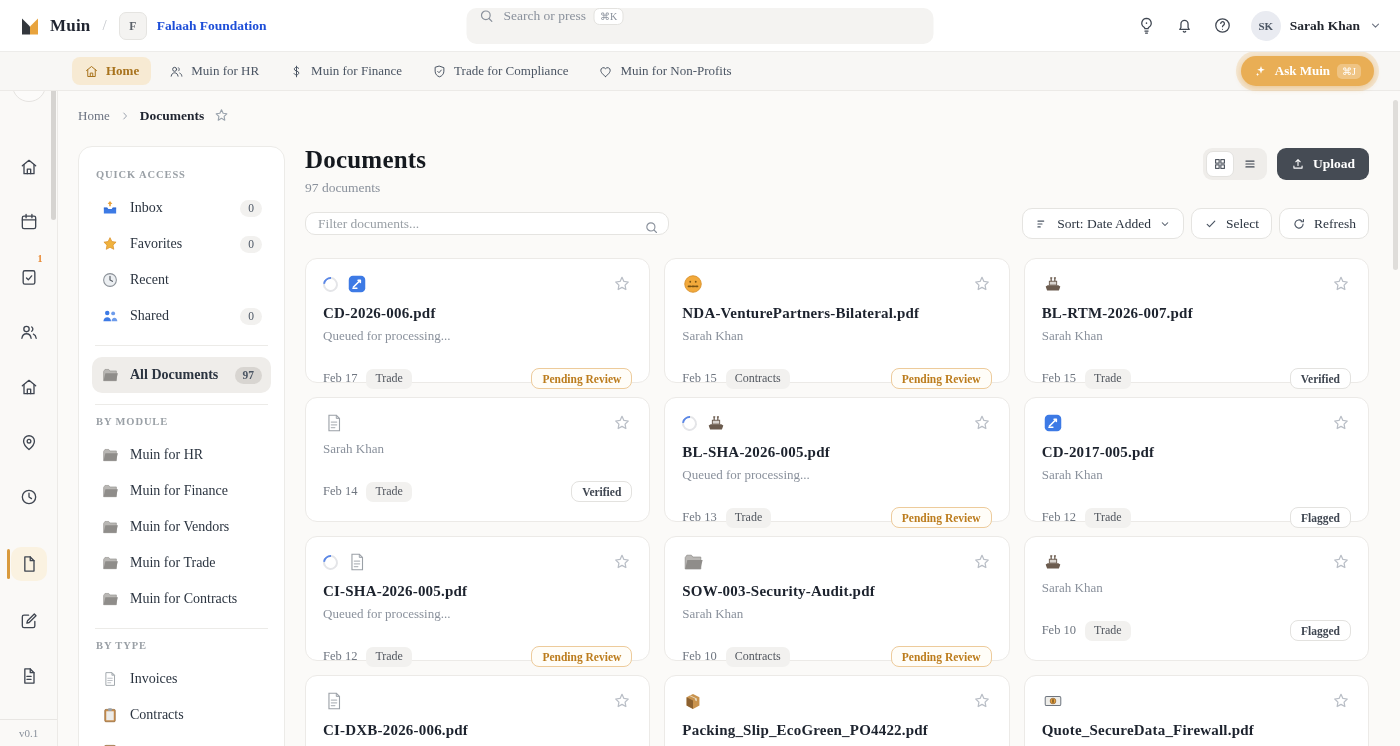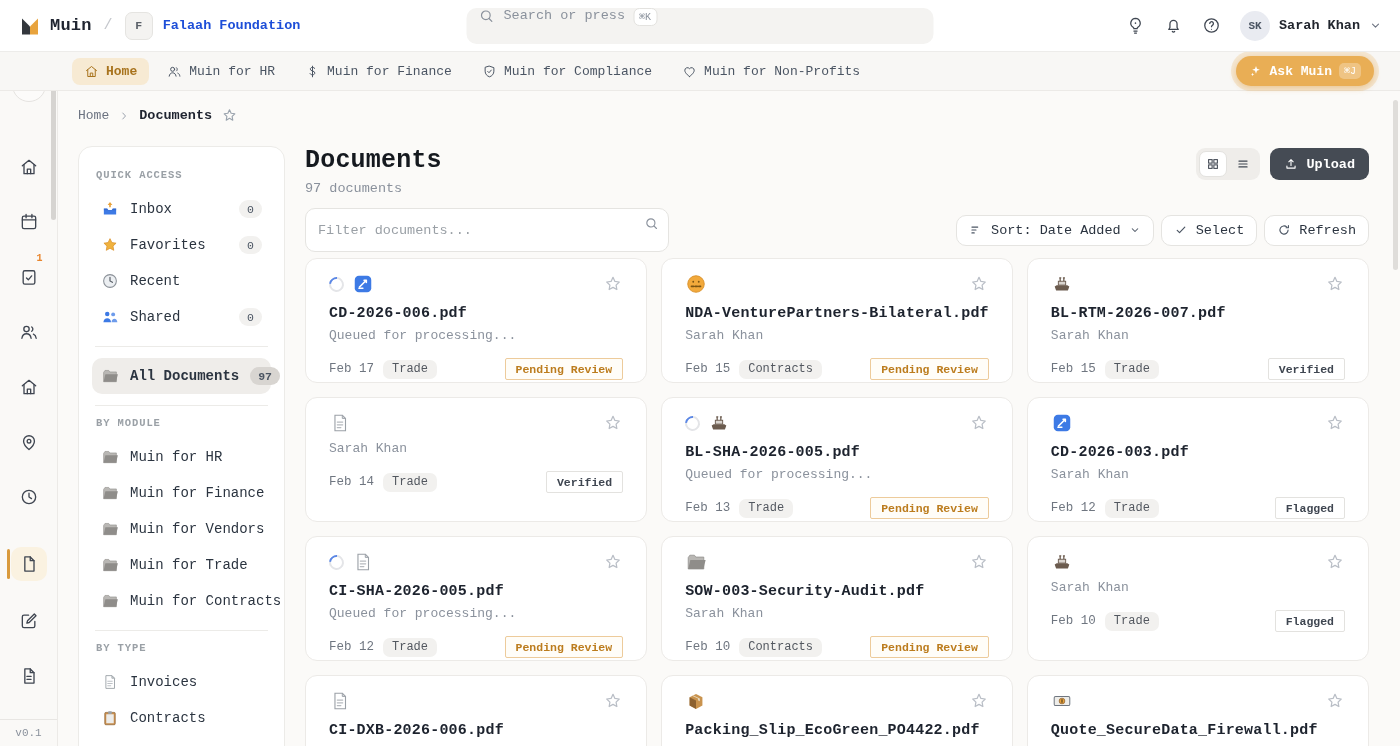--- a/index.html
+++ b/index.html
@@ -1,17 +1,17 @@
 <!DOCTYPE html>
 <html><head>
 <meta charset="utf-8">
 <style>
   html,body{margin:0;padding:0;background:#e9e8e6;}
   .stage{position:relative;width:1400px;height:746px;overflow:hidden;background:#FBFAF8;
-         font-family:Liberation Mono, monospace;color:#1F2430;-webkit-font-smoothing:antialiased;}
+         font-family:Liberation Serif, serif;color:#1F2430;-webkit-font-smoothing:antialiased;}
   .ic{display:inline-flex;align-items:center;justify-content:center;line-height:0}
   .ic svg{display:block}
 
   
   .topbar{position:absolute;top:0;left:0;right:0;height:52px;background:#fff;border-bottom:1px solid #EDECEA;
           display:flex;align-items:center;padding:0 18px;box-sizing:border-box;z-index:8}
   .logo-mark svg{width:24px;height:24px}
   .brand{font-size:17px;font-weight:700;margin-left:8px;letter-spacing:.2px}
   .slash{color:#C4C7CC;margin:0 12px;font-size:15px}
   .org-avatar{width:26px;height:26px;border-radius:7px;background:#F4F3F1;border:1px solid #E5E4E1;
@@ -84,47 +84,47 @@
   .view-toggle{background:#EFEDEA;border-radius:9px;padding:3px;display:flex;gap:2px}
   .vt-btn{width:28px;height:26px;border-radius:7px;display:flex;align-items:center;justify-content:center;color:#3F4651;cursor:pointer;box-sizing:border-box}
   .vt-btn svg{width:14px;height:14px}
   .vt-btn.active{background:#fff;border:1px solid #E3E2DF}
   .upload-btn{height:32px;background:#454B54;color:#fff;border-radius:9px;display:flex;align-items:center;gap:8px;padding:0 14px;
               font-size:13.5px;font-weight:600;cursor:pointer}
   .upload-btn svg{width:14px;height:14px}
 
   .toolbar{position:absolute;top:62px;left:0;right:0;display:flex;align-items:center}
   .filter-wrap{position:relative;width:364px}
-  .filter-input{width:100%;height:44px;border:1px solid #E5E4E1;border-radius:10px;background:#fff;box-sizing:border-box;
+  .filter-input{width:100%;height:23px;border:1px solid #E5E4E1;border-radius:10px;background:#fff;box-sizing:border-box;
                 padding:0 38px 0 12px;font-size:13.5px;color:#2B3440;font-family:inherit;outline:none}
   .filter-input::placeholder{color:#9AA0A6}
   .filter-search-ic{position:absolute;right:10px;top:8px;color:#8A919C}
   .filter-search-ic svg{width:15px;height:15px}
   .toolbar-right{margin-left:auto;display:flex;gap:7px}
   .tbtn{height:31px;background:#fff;border:1px solid #E5E4E1;border-radius:10px;display:flex;align-items:center;gap:8px;
         padding:0 12px;font-size:13.5px;color:#2B3440;cursor:pointer;box-sizing:border-box}
   .tbtn .ic{color:#4B5563}.tbtn svg{width:14px;height:14px}
   .tbtn .chev svg{width:12px;height:12px}
 
   
   .grid{position:absolute;top:112px;left:0;right:0;bottom:-60px;display:grid;grid-template-columns:repeat(3,1fr);
         gap:14px;grid-auto-rows:125px;overflow:hidden}
-  .card{background:#fff;border:1px solid #ECEAE7;border-radius:12px;box-sizing:border-box;padding:13px 23px;cursor:pointer}
+  .card{background:#fff;border:1px solid #ECEAE7;border-radius:12px;box-sizing:border-box;padding:13px 17px;cursor:pointer}
   .card-top{display:flex;align-items:center;gap:8px;height:24px}
   .doc-ic svg{width:22px;height:22px}
   .spinner{width:15px;height:15px;border-radius:50%;border:2.5px solid #E4E5E8;border-top-color:#5B87E5;
            transform:rotate(-40deg);box-sizing:border-box}
   .card-star{margin-left:auto;color:#B9BEC6;cursor:pointer}
   .card-star svg{width:20px;height:20px}
   .card-title{font-size:15px;font-weight:600;color:#1D232E;margin-top:9px;white-space:nowrap;overflow:hidden;letter-spacing:.2px}
   .card-sub{font-size:13px;color:#8A919C;margin-top:6px;height:15px}
-  .card-foot{display:flex;align-items:center;gap:9px;margin-top:15px}
+  .card-foot{display:flex;align-items:center;gap:9px;margin-top:25px}
   .card-date{font-size:12.5px;color:#6F7680}
   .chip{background:#F2F1EF;color:#52575F;font-size:12px;border-radius:7px;padding:2.5px 9px}
-  .badge{margin-left:auto;font-size:11.5px;font-weight:600;border-radius:2px;padding:3.5px 10px;border:1px solid}
+  .badge{margin-left:auto;font-size:11.5px;font-weight:600;border-radius:8px;padding:3.5px 10px;border:1px solid}
   .badge.pending{color:#BC7C1D;border-color:#EDCB9B;background:#FFFDF8}
   .badge.neutral{color:#3F4651;border-color:#E3E2DF;background:#fff}
 
   .page-scroll{position:absolute;right:2px;top:100px;width:5px;height:170px;background:#DFDDDA;border-radius:3px;z-index:9;cursor:grab}
 </style>
 </head>
 <body>
 
 <div class="stage">
 
@@ -216,21 +216,21 @@
           </span>
           <span>Muin for Finance</span>
         </div>
         <div class="tab">
           <span class="ic">
             <svg viewBox="0 0 24 24" fill="none" stroke="currentColor" stroke-width="1.6" stroke-linecap="round" stroke-linejoin="round">
               <path d="M12 3.5l7 2.4v5.6c0 4.5-3 7.8-7 9-4-1.2-7-4.5-7-9V5.9z"></path>
               <path d="M9.2 11.9l2 2 3.7-4.2"></path>
             </svg>
           </span>
-          <span>Muin for Compliance</span>
+          <span>Trade for Compliance</span>
         </div>
         <div class="tab">
           <span class="ic">
             <svg viewBox="0 0 24 24" fill="none" stroke="currentColor" stroke-width="1.6" stroke-linecap="round" stroke-linejoin="round">
               <path d="M12 20s-7.5-4.7-7.5-10A4.2 4.2 0 0 1 12 7.5 4.2 4.2 0 0 1 19.5 10c0 5.3-7.5 10-7.5 10z"></path>
             </svg>
           </span>
           <span>Muin for Non-Profits</span>
         </div>
       </div>
@@ -714,21 +714,21 @@
                   <path d="M13.2 8h2.4v2.4" stroke="#FFFFFF" stroke-width="1.8" fill="none" stroke-linecap="round" stroke-linejoin="round"></path>
                   <path d="M7.6 16.6h4.2" stroke="#FFFFFF" stroke-width="1.8" stroke-linecap="round"></path>
                 </svg>
               </span>
               <span class="ic card-star">
                 <svg viewBox="0 0 24 24" fill="none" stroke="currentColor" stroke-width="1.5" stroke-linejoin="round">
                   <path d="M12 4l2.3 4.9 5.2.7-3.8 3.7.9 5.3L12 16l-4.6 2.6.9-5.3L4.5 9.6l5.2-.7z"></path>
                 </svg>
               </span>
             </div>
-            <div class="card-title">CD-2026-003.pdf</div>
+            <div class="card-title">CD-2017-005.pdf</div>
             <div class="card-sub">Sarah Khan</div>
             <div class="card-foot">
               <span class="card-date">Feb 12</span>
               <span class="chip">Trade</span>
               <span class="badge neutral">Flagged</span>
             </div>
           </div>
           <div class="card">
             <div class="card-top">
               <span class="spinner"></span>

